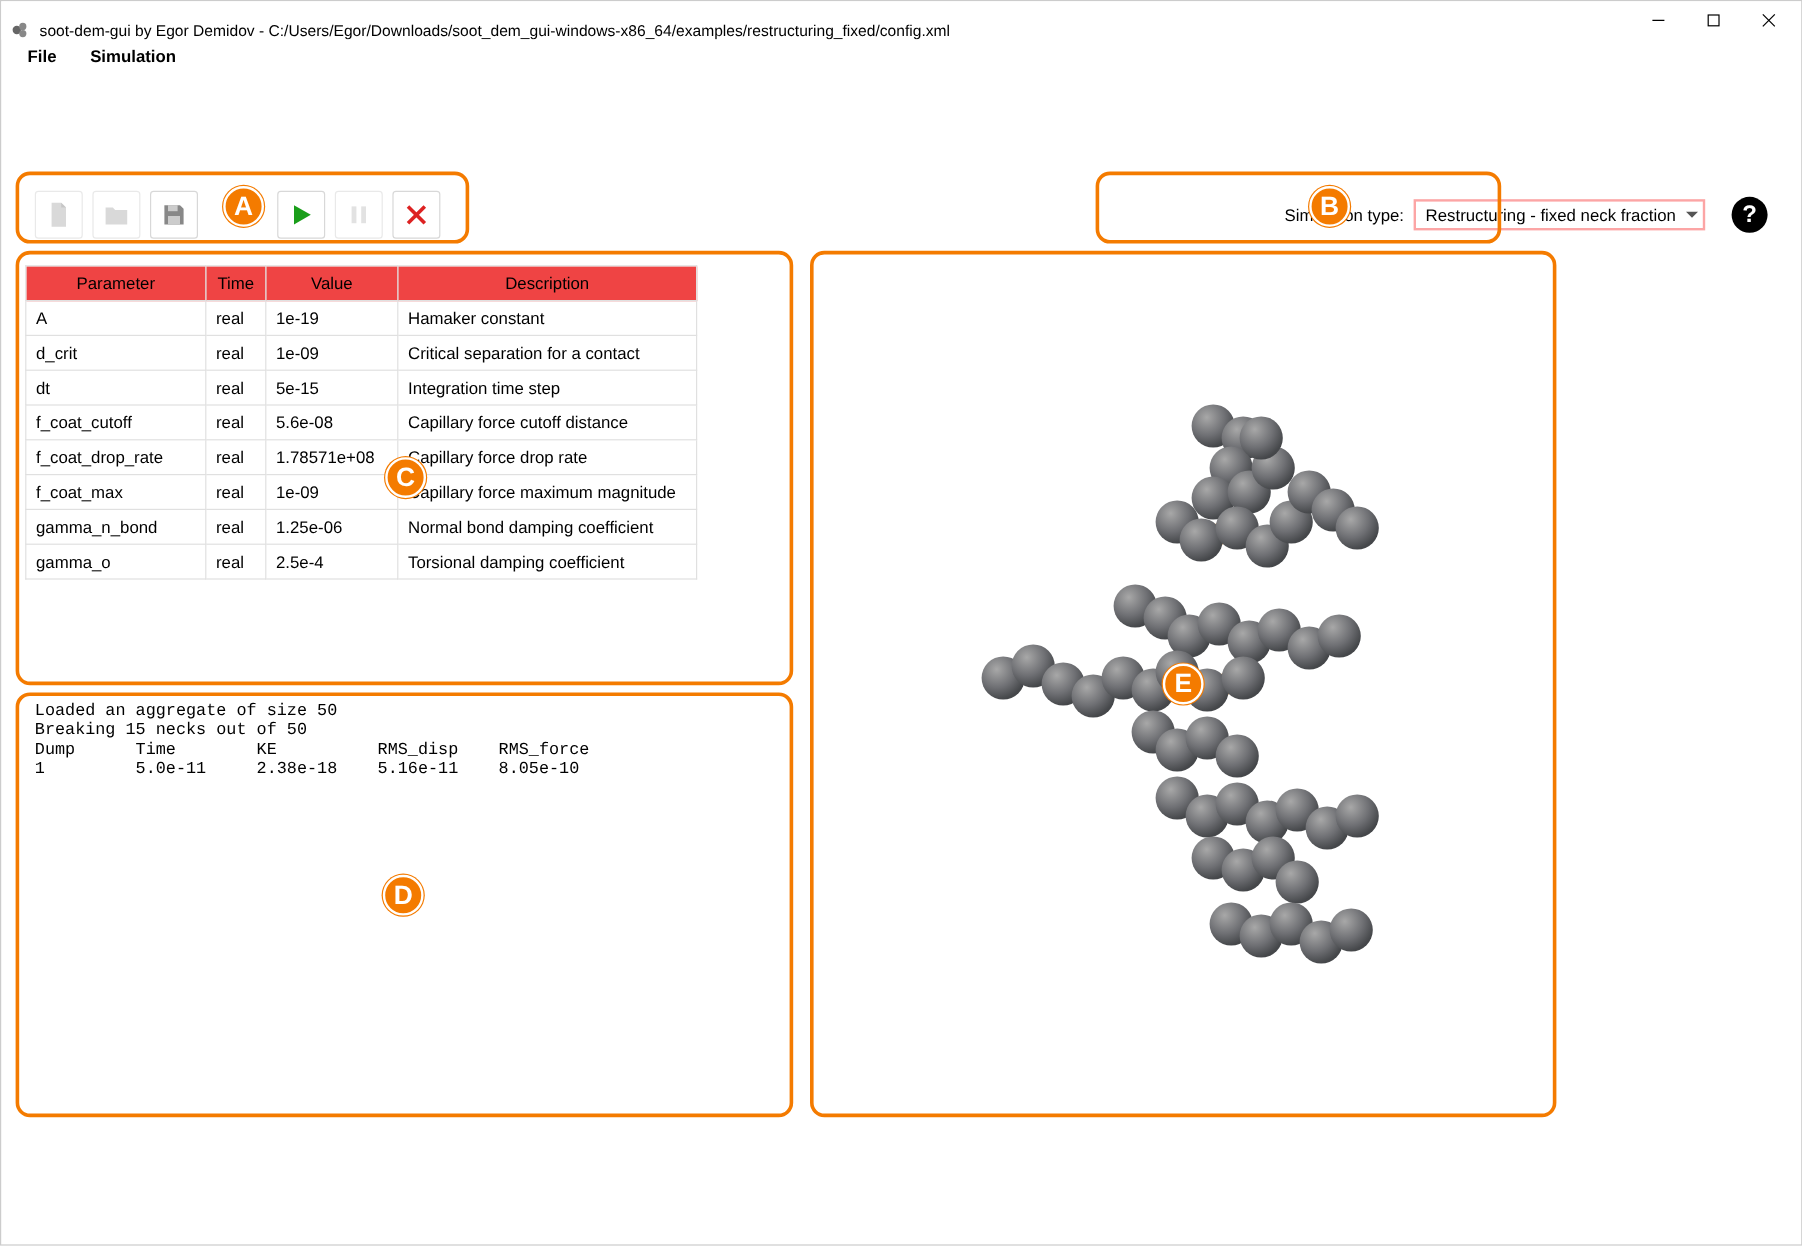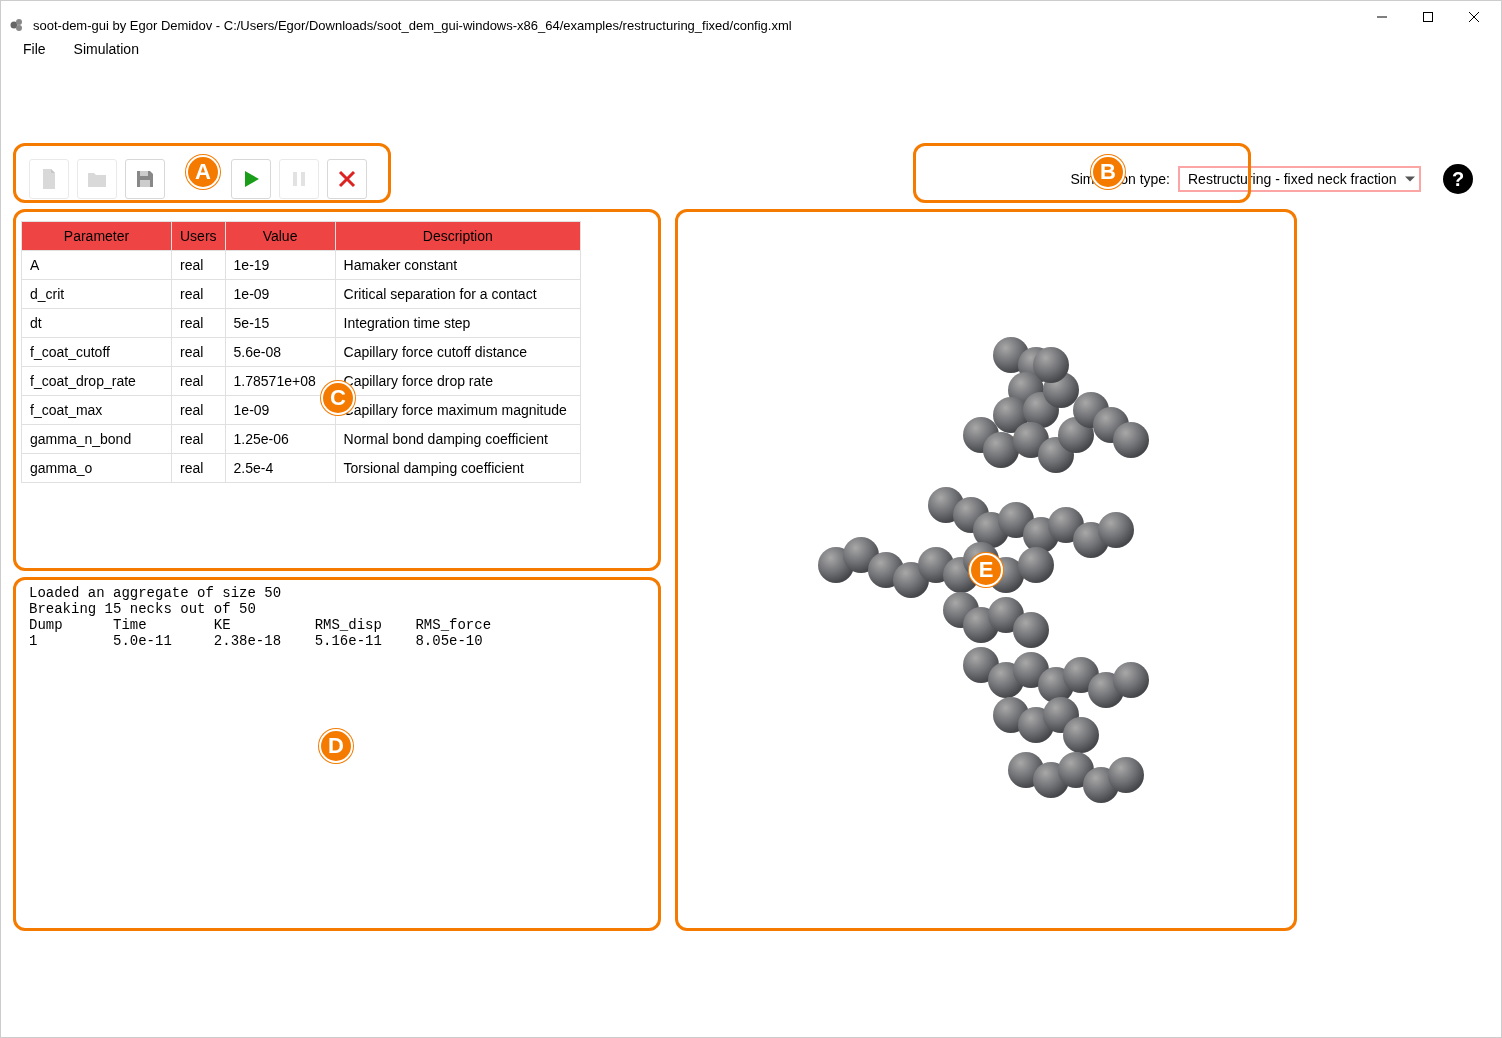--- a/index.html
+++ b/index.html
@@ -3,21 +3,21 @@
 <meta charset="utf-8">
 <style>
 * { box-sizing: border-box; margin: 0; padding: 0; }
 body { font-family: "Segoe UI", Tahoma, sans-serif; font-size: 14px; background: #ffffff; color: #000; width: 1502px; height: 1038px; overflow: hidden; display: flex; flex-direction: column; border: 1px solid #ccc; }
 .titlebar { display: flex; align-items: flex-end; height: 32px; padding: 0 4px 0 8px; background: #fff; }
 .titlebar .app-icon { width: 16px; height: 16px; margin-right: 8px; }
 .titlebar .title-text { font-size: 13px; flex: 1; white-space: nowrap; overflow: hidden; text-overflow: ellipsis; }
 .win-controls { display: flex; }
 .win-btn { width: 46px; height: 32px; display: flex; align-items: center; justify-content: center; }
 .win-btn svg { width: 12px; height: 12px; }
-.menubar { display: flex; align-items: flex-end; height: 28px; padding: 0 8px; }
+.menubar { display: flex; align-items: center; height: 28px; padding: 0 8px; font-weight: bold; }
 .menu-item { padding: 4px 14px; font-size: 14px; }
 .content-area { flex: 1; position: relative; padding: 4px; }
 
 .toolbar-row { display: flex; align-items: center; height: 60px; margin: 0 10px 6px 10px; }
 .toolbar-left { display: flex; align-items: center; gap: 8px; }
 .tool-btn { width: 40px; height: 40px; border: 1px solid #d8d8d8; border-radius: 3px; display: flex; align-items: center; justify-content: center; background: #fff; }
 .tool-btn.disabled { opacity: 0.55; }
 .tool-btn svg { width: 24px; height: 24px; }
 .toolbar-right { margin-left: auto; display: flex; align-items: center; gap: 8px; }
 .sim-type-label { font-size: 14px; }
@@ -135,21 +135,21 @@
         </select>
       </span>
       <div class="help-btn">?</div>
     </div>
   </div>
 
   <table class="param-table">
     <thead>
       <tr>
         <th style="width:150px;">Parameter</th>
-        <th style="width:50px;">Users</th>
+        <th style="width:50px;">Time</th>
         <th style="width:110px;">Value</th>
         <th>Description</th>
       </tr>
     </thead>
     <tbody id="param-tbody">
         <tr>
           <td>A</td>
           <td>real</td>
           <td>1e-19</td>
           <td>Hamaker constant</td>

